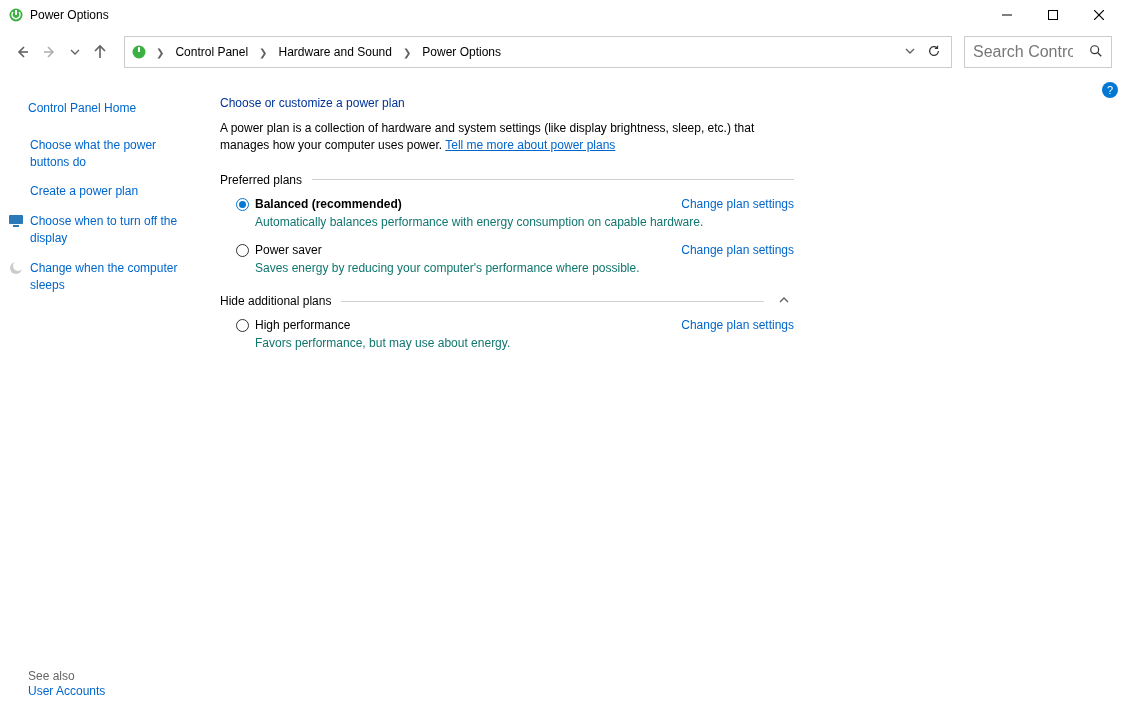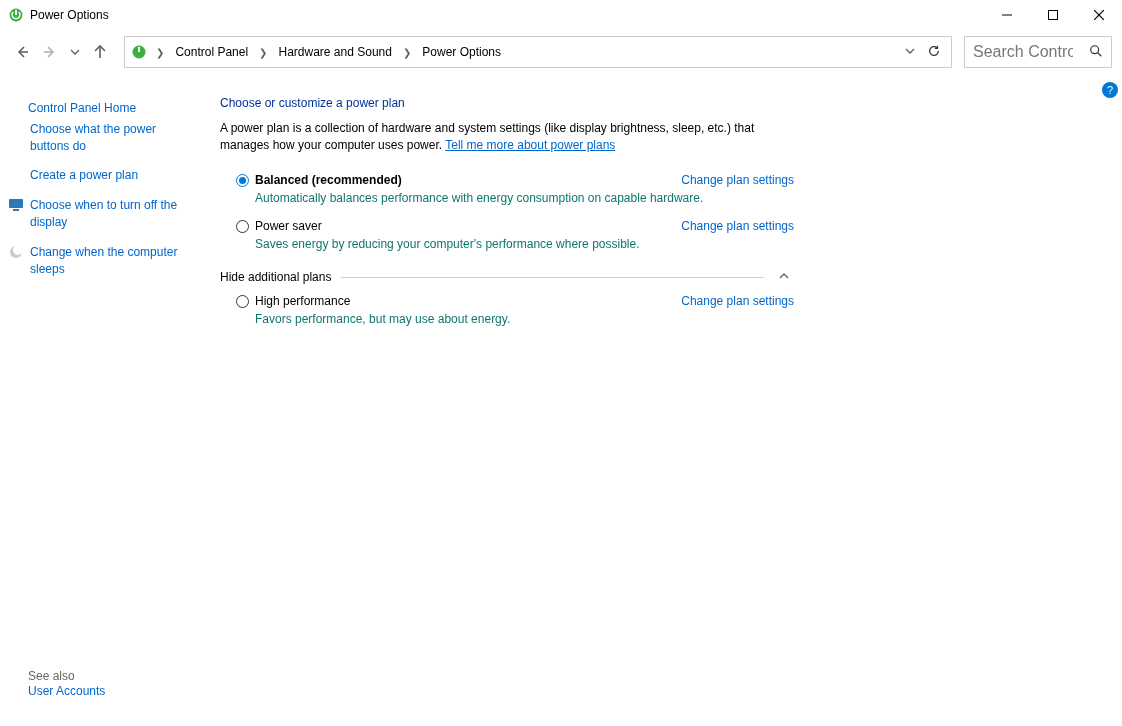--- a/index.html
+++ b/index.html
@@ -98,21 +98,21 @@
       display:flex;
       flex-direction:column;
     }
     .sidebar a {
       color:#0066cc;
       text-decoration:none;
       display:block;
       line-height:1.4;
       cursor:pointer;
     }
-    .sidebar .home { margin-bottom: 4px; }
+    .sidebar .home { margin-bottom: 20px; }
     .sidebar .item-row { display:flex; align-items:flex-start; gap:6px; margin-bottom: 13px;}
     .sidebar .item-row .sicon { width:16px;height:16px;flex-shrink:0; margin-left:-20px;}
     .sidebar .item-row.noicon .sicon{visibility:hidden;}
     .sidebar .bottom { margin-top:auto; padding-bottom:14px;}
     .sidebar .seealso { color:#666; margin-bottom:0;}
     .main {
       flex:1;
       padding: 18px 30px 0 10px;
       position:relative;
     }
@@ -291,20 +291,24 @@
   </div>
 
   <div class="main">
     <div class="help-badge">?</div>
     <h1>Choose or customize a power plan</h1>
     <p class="desc">
       <span>A power plan is a collection of hardware and system settings (like display brightness, sleep, etc.) that manages how your computer uses power. </span><a>Tell me more about power plans</a>
     </p>
 
     <div class="group">
+      <div class="group-header">
+        <span class="group-title">Preferred plans</span>
+        <span class="group-line"></span>
+      </div>
 
       <div class="plan">
         <div class="plan-row">
           <span class="radio checked"></span>
           <span class="plan-name bold" style="margin-left:6px">Balanced (recommended)</span>
           <a class="plan-link">Change plan settings</a>
         </div>
         <div class="plan-desc">Automatically balances performance with energy consumption on capable hardware.</div>
       </div>
 

